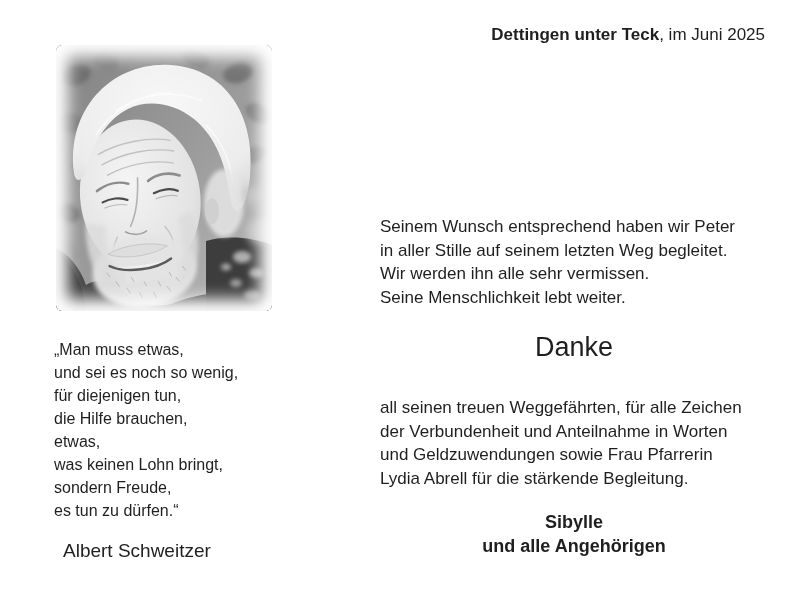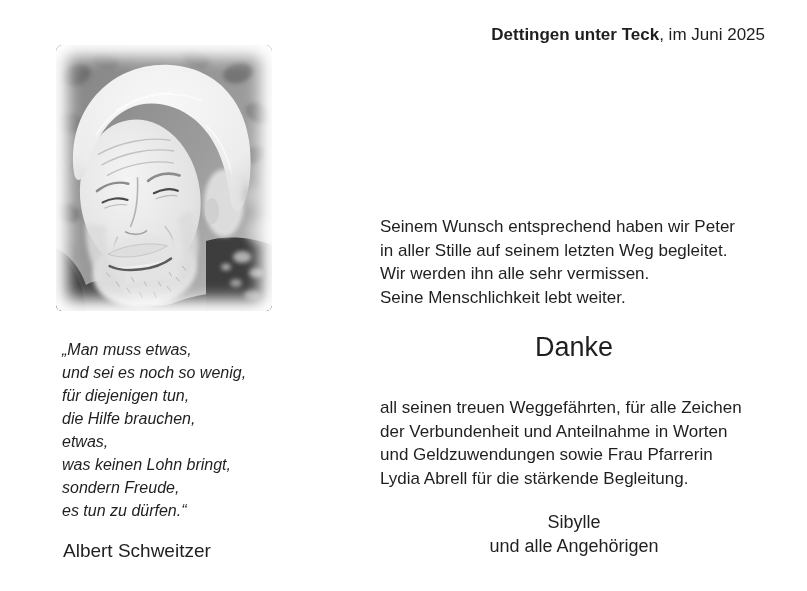--- a/index.html
+++ b/index.html
@@ -48,27 +48,27 @@
     font-size:17px;line-height:23.6px;text-align:left;
   }
   .para1{top:207px;margin-top:8px;}
   .danke{
     top:333px;text-align:center;
     font-size:27px;line-height:28px;
   }
   .para2{top:396px;}
   .signature{
     top:510px;text-align:center;
-    font-weight:normal;font-size:18px;line-height:24px;
+    font-weight:bold;font-size:18px;line-height:24px;
   }
 
   
   .quote{
-    left:62px;top:338px;width:280px;
-    font-style:italic;font-size:16px;line-height:23px;
+    left:54px;top:338px;width:280px;
+    font-size:16px;line-height:23px;
   }
   .quote-author{
     left:63px;top:541px;
     font-size:19px;line-height:19px;
   }
 </style>
 </head>
 <body>
 
 <div style="position:absolute;inset:0;">

